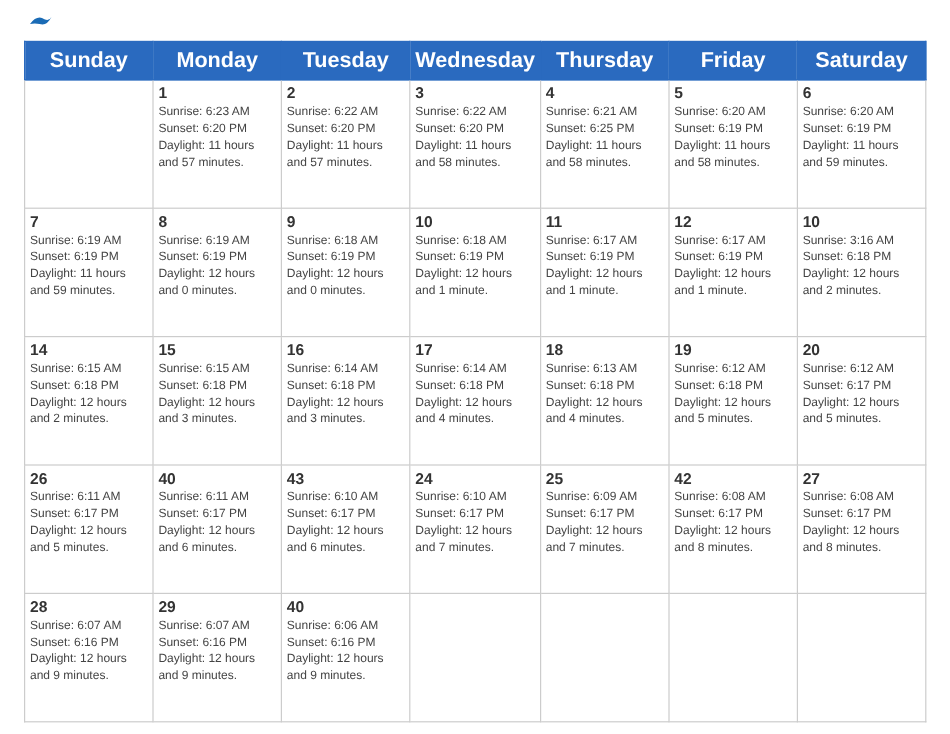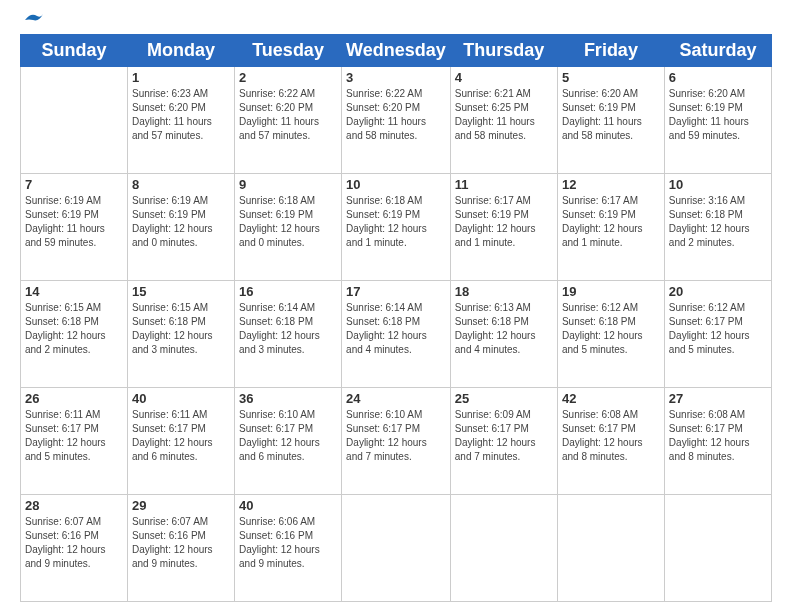--- a/index.html
+++ b/index.html
@@ -284,21 +284,21 @@
 and 5 minutes.</div>
           </td>
           <td>
             <span class="day-number">40</span>
             <div class="day-info" style="white-space: pre-line;">Sunrise: 6:11 AM
 Sunset: 6:17 PM
 Daylight: 12 hours
 and 6 minutes.</div>
           </td>
           <td>
-            <span class="day-number">36</span>
+            <span class="day-number">43</span>
             <div class="day-info" style="white-space: pre-line;">Sunrise: 6:10 AM
 Sunset: 6:17 PM
 Daylight: 12 hours
 and 6 minutes.</div>
           </td>
           <td>
             <span class="day-number">24</span>
             <div class="day-info" style="white-space: pre-line;">Sunrise: 6:10 AM
 Sunset: 6:17 PM
 Daylight: 12 hours

